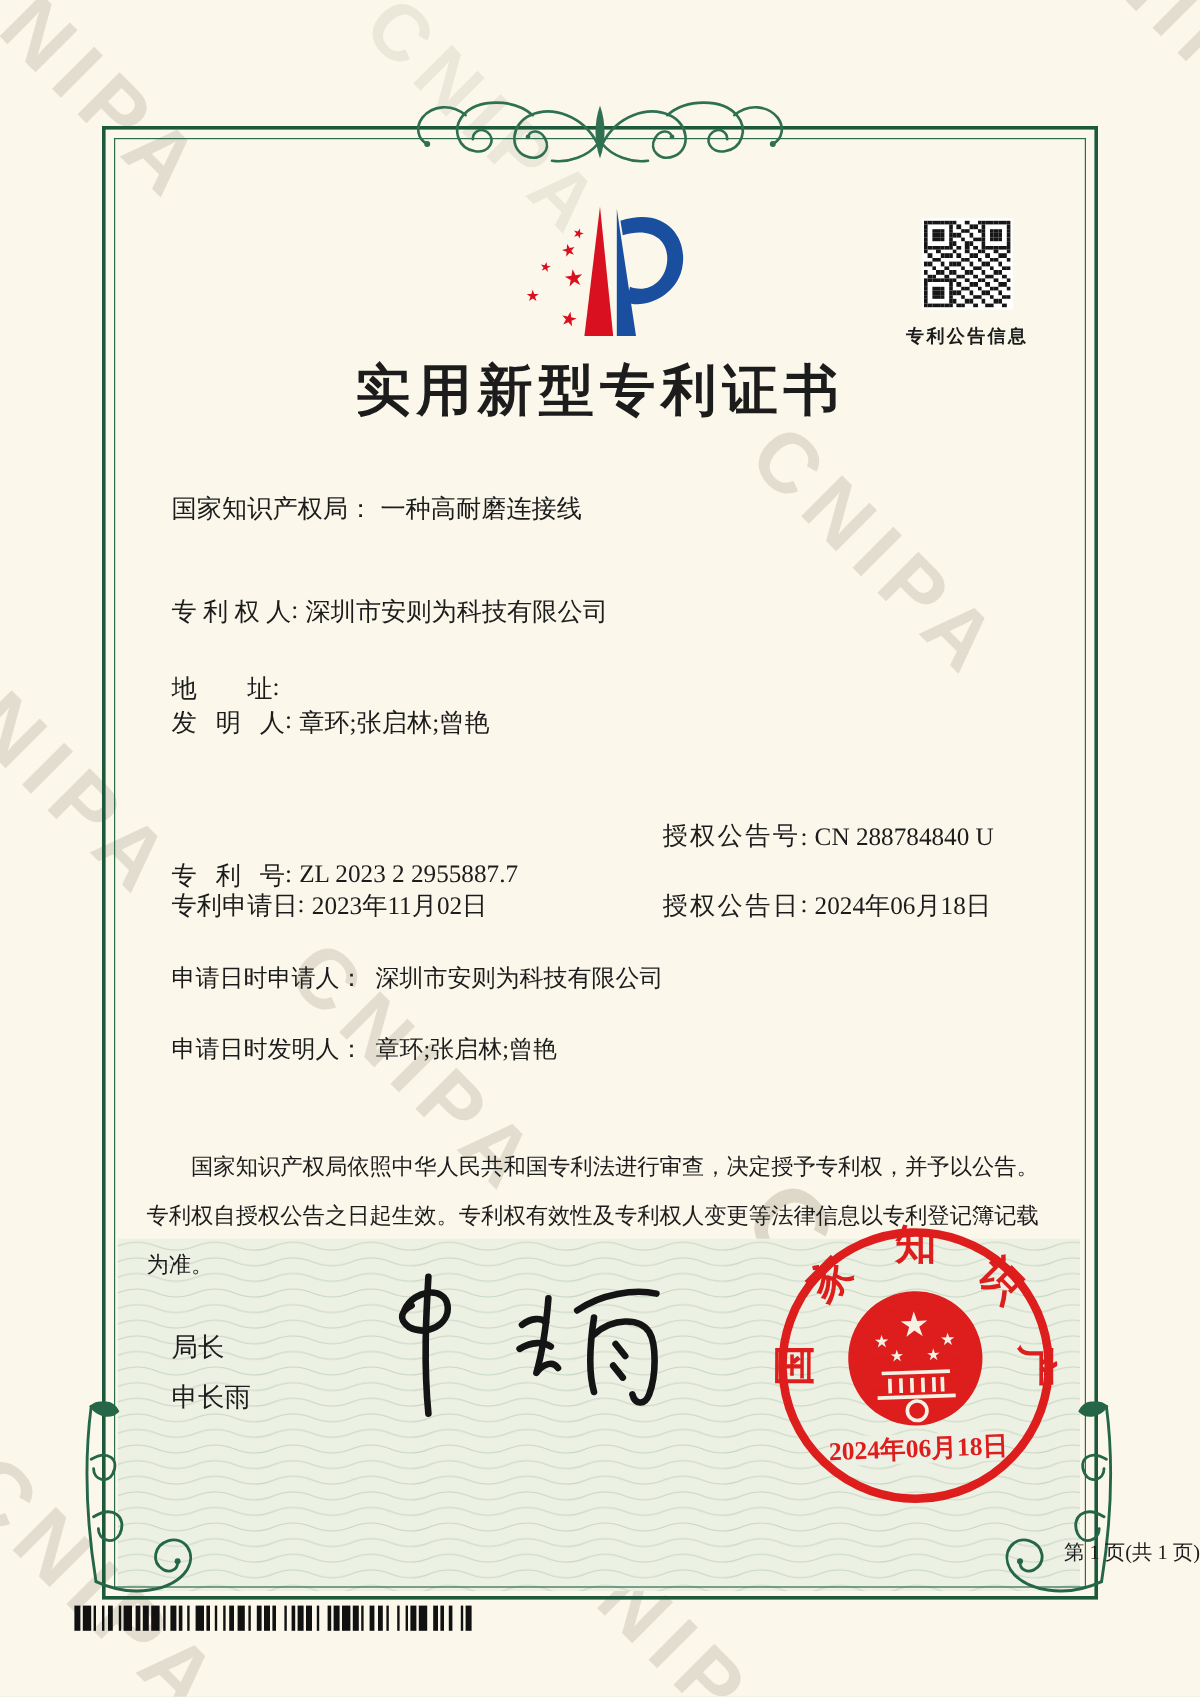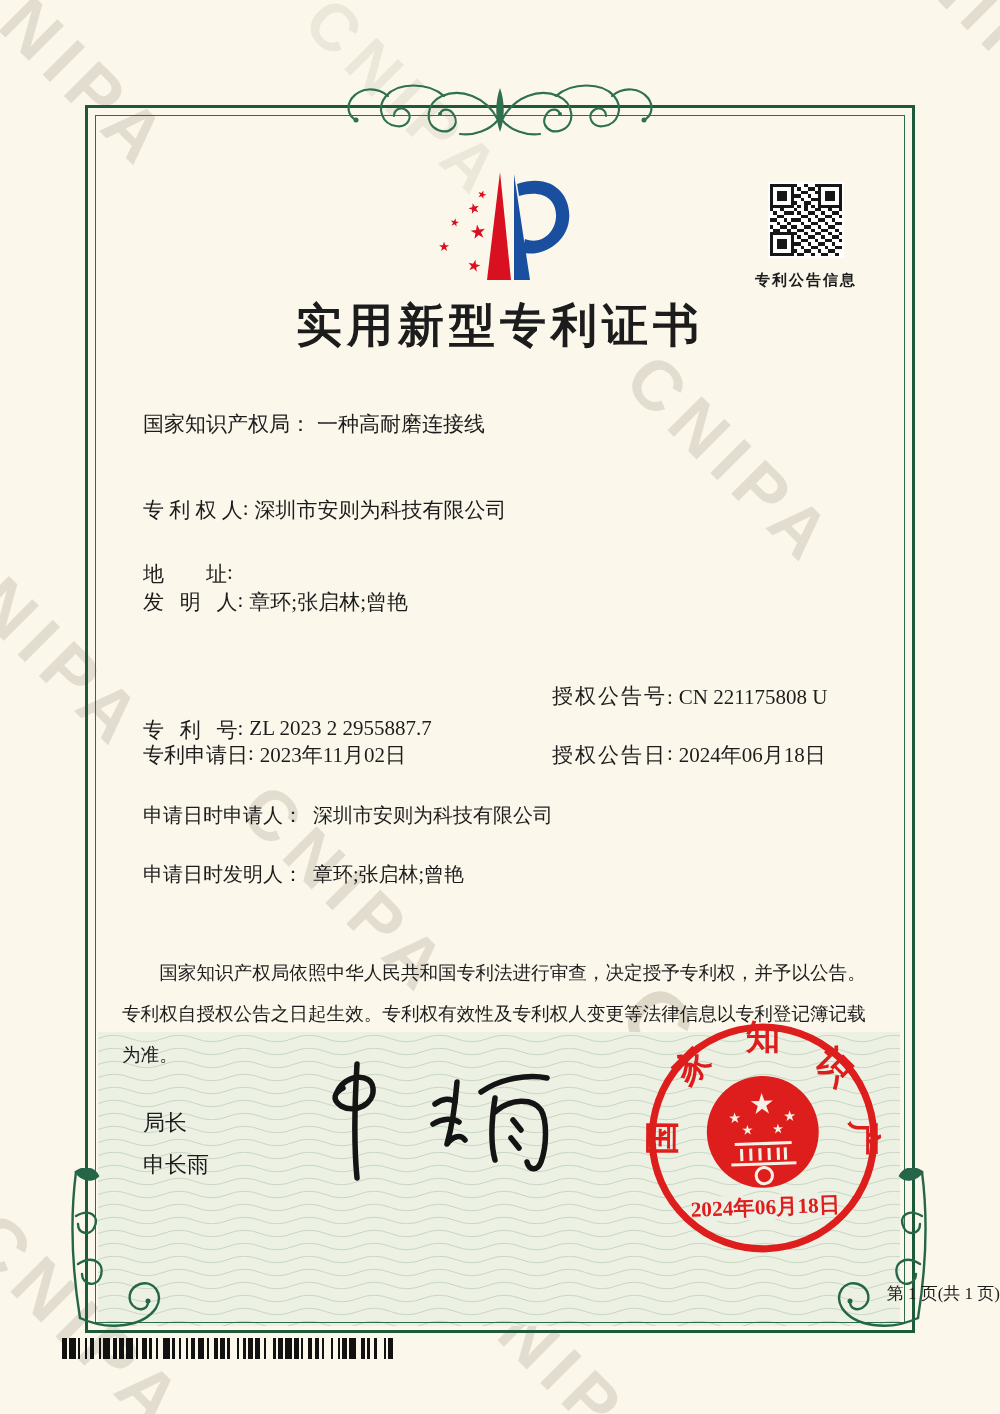--- a/index.html
+++ b/index.html
@@ -587,21 +587,21 @@
     <span class="val">章环;张启林;曾艳</span>
   </div>
   <div class="row" style="top:682px;margin-top:34px;">
     <span class="lbl">专   利   号</span>
       <span>:</span>
     <span class="val">ZL 2023 2 2955887.7</span>
   </div>
   <div class="row" style="top:682px;left:552px;align-items:flex-end;">
     <span class="lbl sp5">授权公告号</span>
       <span>:</span>
-    <span class="val">CN 221175808 U</span>
+    <span class="val">CN 288784840 U</span>
   </div>
   <div class="row" style="top:741px;">
     <span class="lbl">专利申请日</span>
       <span>:</span>
     <span class="val">2023年11月02日</span>
   </div>
   <div class="row" style="top:741px;left:552px;">
     <span class="lbl sp5">授权公告日</span>
       <span>:</span>
     <span class="val">2024年06月18日</span>

